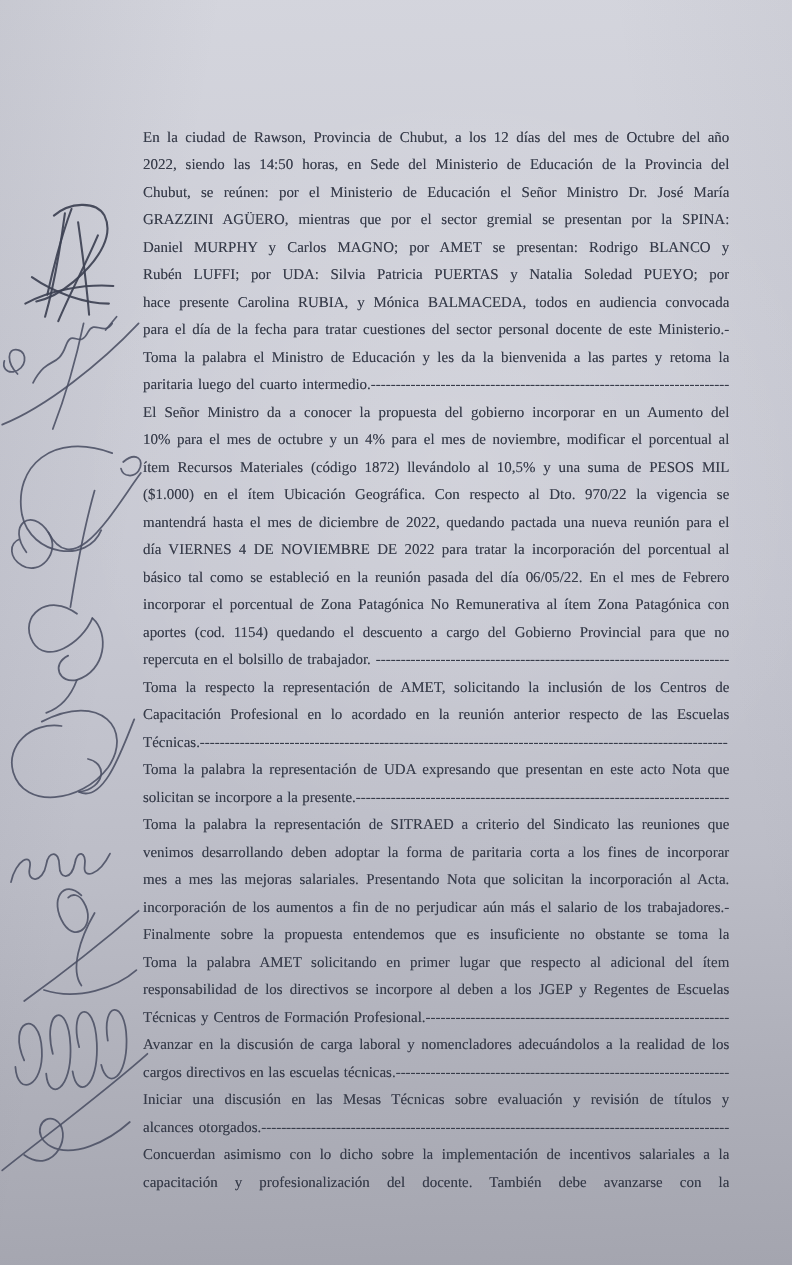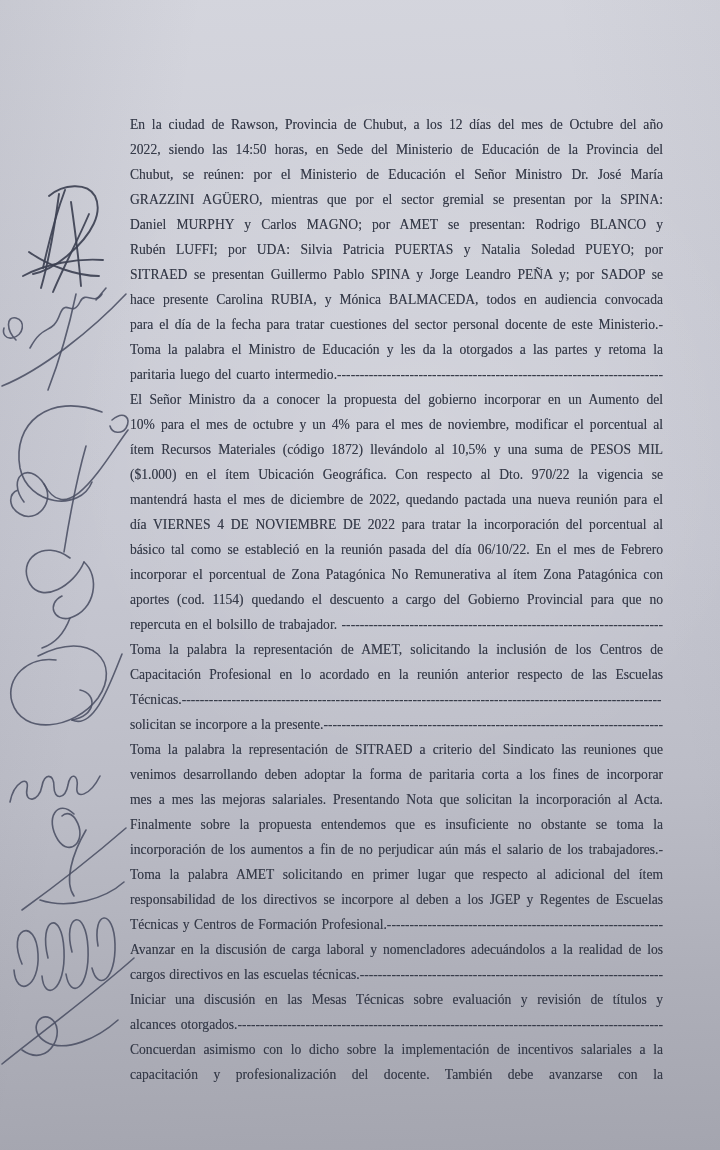--- a/index.html
+++ b/index.html
@@ -118,44 +118,44 @@
 
 </div>
 
 <div class="doc-text">
   <div class="line">En la ciudad de Rawson, Provincia de Chubut, a los  12 días del mes de Octubre del año</div>
   <div class="line">2022, siendo las 14:50 horas, en Sede del Ministerio de Educación de la Provincia del</div>
   <div class="line">Chubut, se reúnen: por el Ministerio de Educación el Señor Ministro Dr. José María</div>
   <div class="line">GRAZZINI AGÜERO, mientras que por el sector gremial se presentan por la SPINA:</div>
   <div class="line">Daniel MURPHY y  Carlos MAGNO;  por AMET se presentan: Rodrigo BLANCO y</div>
   <div class="line">Rubén LUFFI; por UDA: Silvia Patricia PUERTAS y Natalia Soledad PUEYO;  por</div>
-  <div class="line">SITRAED se presentan Guillermo Pablo SPINA y Jorge Leandro PEÑA y;  por SADOP se</div>
   <div class="line">hace presente Carolina RUBIA, y Mónica BALMACEDA, todos en audiencia convocada</div>
   <div class="line">para el día de la fecha para tratar cuestiones del sector personal docente de este Ministerio.-</div>
-  <div class="line">Toma la palabra el Ministro de Educación y les da la otorgados a las partes y retoma la</div>
+  <div class="line">Toma la palabra el Ministro de Educación y les da la bienvenida a las partes y retoma la</div>
   <div class="line">paritaria luego del cuarto intermedio.---------------------------------------------------------------------------</div>
   <div class="line">El Señor Ministro da a conocer la propuesta del gobierno incorporar en un Aumento del</div>
   <div class="line">10% para el mes de octubre y un 4% para el mes de noviembre, modificar el porcentual al</div>
   <div class="line">ítem Recursos Materiales (código 1872) llevándolo al 10,5% y una suma de PESOS MIL</div>
   <div class="line">($1.000)  en el ítem Ubicación Geográfica. Con respecto al Dto. 970/22 la vigencia se</div>
   <div class="line">mantendrá hasta el mes de diciembre de 2022, quedando pactada una nueva reunión para el</div>
   <div class="line">día VIERNES 4 DE NOVIEMBRE DE 2022 para tratar la incorporación del porcentual al</div>
-  <div class="line">básico tal como se estableció en la reunión pasada del día 06/10/22. En el mes de Febrero</div>
+  <div class="line">básico tal como se estableció en la reunión pasada del día 06/05/22. En el mes de Febrero</div>
   <div class="line">incorporar el porcentual de Zona Patagónica No Remunerativa al ítem Zona Patagónica con</div>
   <div class="line">aportes (cod. 1154) quedando el descuento a cargo del Gobierno Provincial para que no</div>
   <div class="line">repercuta en el bolsillo de trabajador. -----------------------------------------------------------------------</div>
-  <div class="line">Toma la palabra la representación de AMET, solicitando la inclusión de los Centros de</div>
+  <div class="line">Toma la respecto la representación de AMET, solicitando la inclusión de los Centros de</div>
   <div class="line">Capacitación Profesional  en lo acordado en la reunión anterior respecto de las Escuelas</div>
   <div class="line">Técnicas.-----------------------------------------------------------------------------------------------------------------------------</div>
+  <div class="line">Toma la palabra la representación de UDA expresando que presentan en este acto Nota que</div>
   <div class="line">solicitan se incorpore a la presente.-----------------------------------------------------------------------------</div>
   <div class="line">Toma la palabra la representación de SITRAED a criterio del Sindicato las reuniones que</div>
   <div class="line">venimos desarrollando deben adoptar la forma de paritaria corta a los fines de incorporar</div>
   <div class="line">mes a mes las mejoras salariales. Presentando Nota que solicitan la incorporación al Acta.</div>
+  <div class="line">incorporación de los aumentos a fin de no perjudicar aún más el salario de los trabajadores.-</div>
   <div class="line">Finalmente sobre la propuesta entendemos que es insuficiente no obstante se toma la</div>
-  <div class="line">incorporación de los aumentos a fin de no perjudicar aún más el salario de los trabajadores.-</div>
   <div class="line">Toma la palabra AMET  solicitando en primer lugar que respecto al adicional del ítem</div>
   <div class="line">responsabilidad de los directivos  se incorpore al deben a los JGEP y Regentes de Escuelas</div>
   <div class="line">Técnicas y Centros de Formación Profesional.-----------------------------------------------------------------</div>
   <div class="line">Avanzar en la discusión de carga laboral y nomencladores adecuándolos a la realidad de los</div>
   <div class="line">cargos directivos en las escuelas técnicas.--------------------------------------------------------------------</div>
   <div class="line">Iniciar una discusión en las Mesas Técnicas sobre evaluación y revisión de títulos y</div>
   <div class="line">alcances otorgados.---------------------------------------------------------------------------------------------------------</div>
   <div class="line">Concuerdan asimismo con lo dicho sobre la implementación de incentivos salariales a la</div>
   <div class="line">capacitación y profesionalización del docente. También debe avanzarse con la</div>
 </div>

